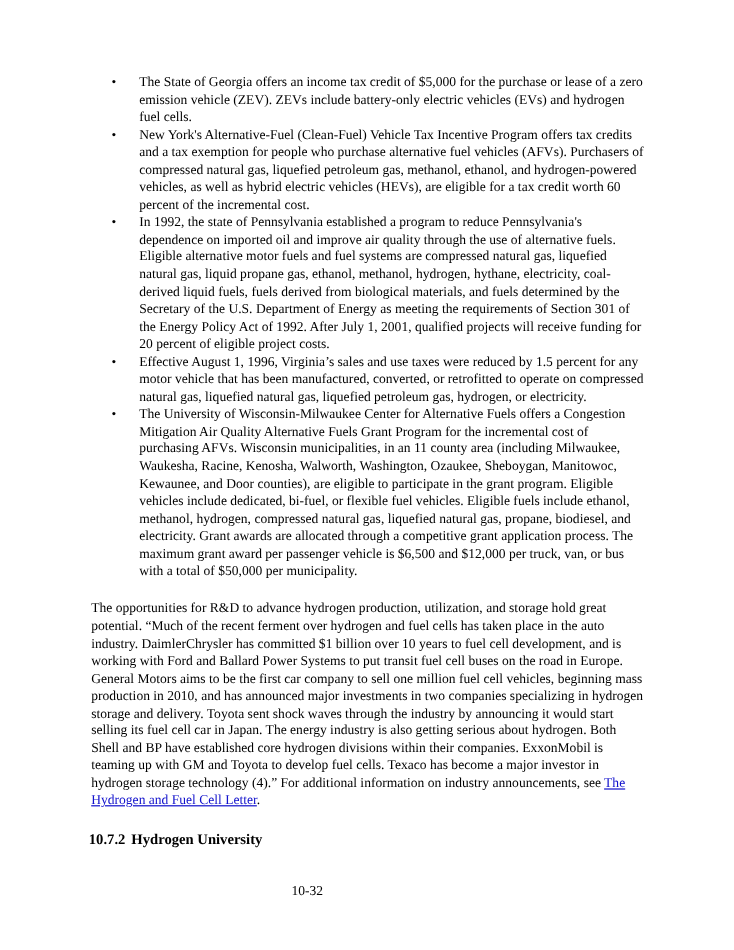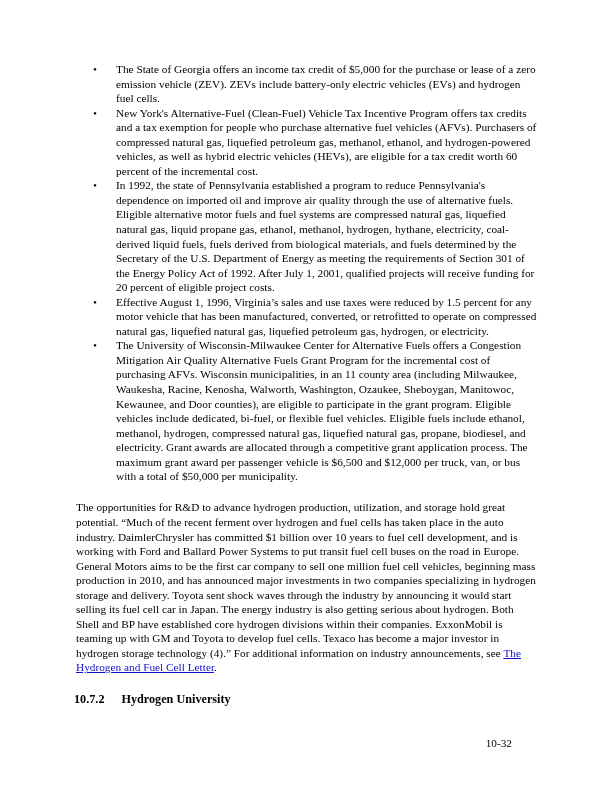--- a/index.html
+++ b/index.html
@@ -68,34 +68,34 @@
 
   h2.section-heading {
     font-size: 12.2px;
     line-height: 15.5px;
     font-weight: bold;
     margin: 0;
     padding: 0;
   }
 
   h2.section-heading .num {
-    margin-right: 17px;
+    margin-right: 5px;
   }
 
   a.doc-link {
     color: #1111CC;
     text-decoration: underline;
   }
 
   .page-number {
     position: absolute;
     left: 0;
     top: 736px;
     width: 512px;
-    text-align: right;
+    text-align: center;
     font-size: 11.3px;
     line-height: 14px;
   }
 </style>
 </head>
 <body>
 
 <div class="page">
 
   <div class="content">

